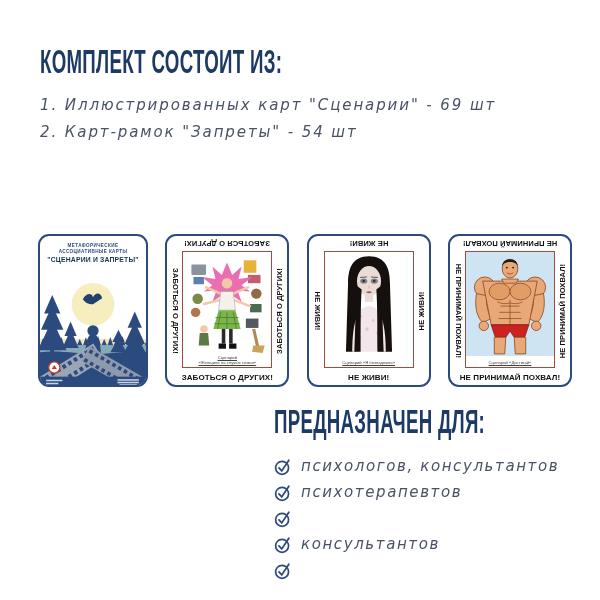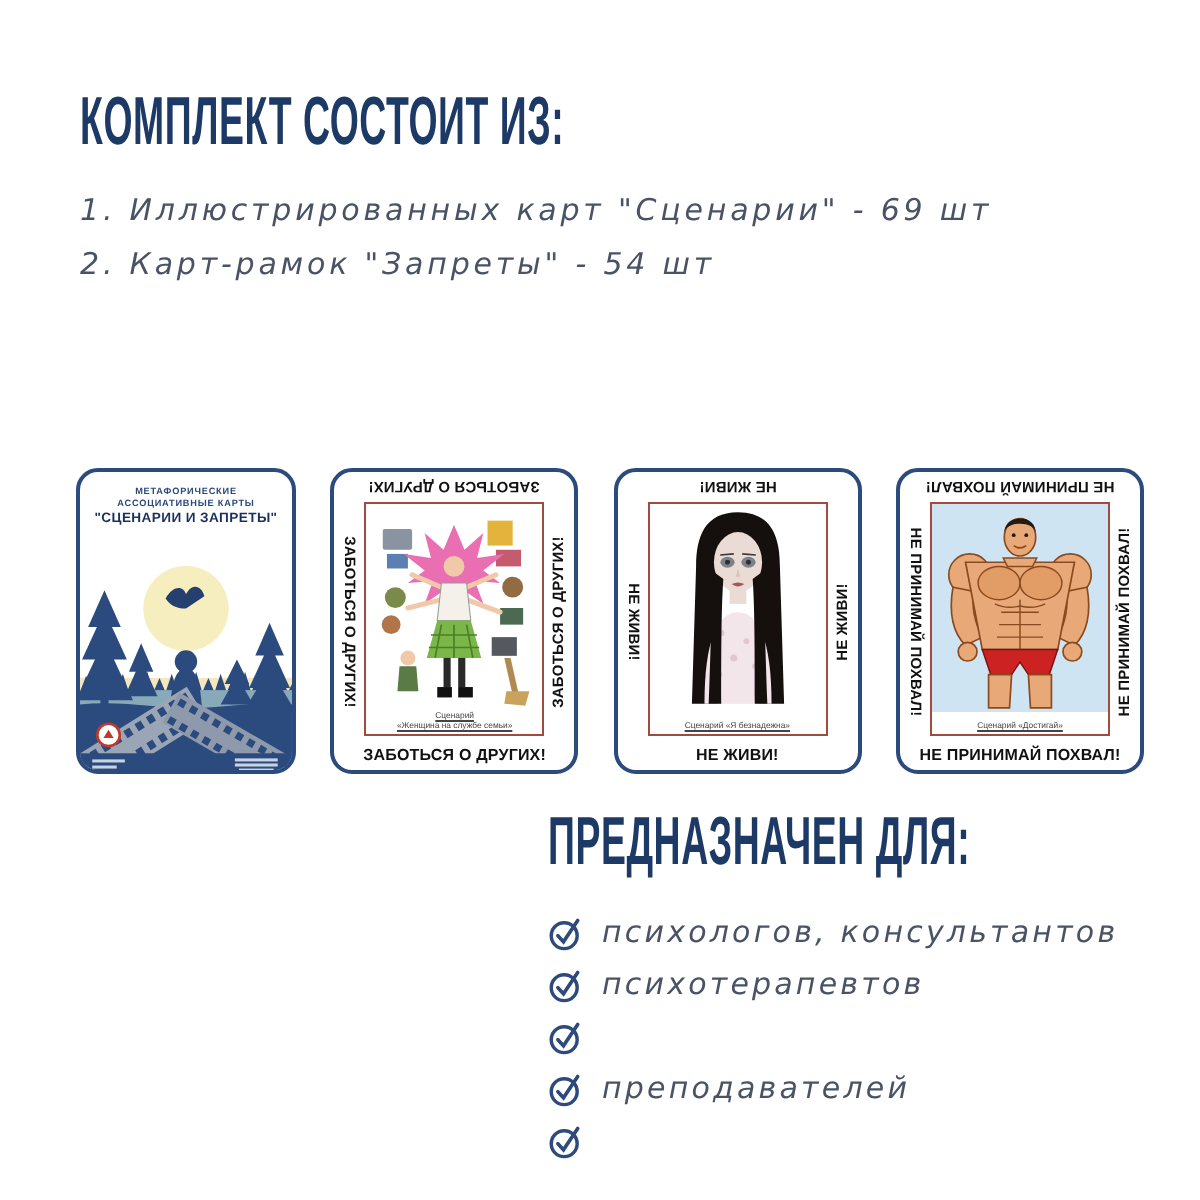--- a/index.html
+++ b/index.html
@@ -315,21 +315,21 @@
         <svg class="check-icon" width="18" height="19" viewBox="0 0 20 21">
           <circle cx="9" cy="12" r="7.2" fill="none" stroke="#2e4a7c" stroke-width="1.9"></circle>
           <path d="M5.5 12 L8.6 15.4 L16.5 3.5" fill="none" stroke="#2e4a7c" stroke-width="2" stroke-linecap="round"></path>
         </svg>
       </div>
       <div class="check-item">
         <svg class="check-icon" width="18" height="19" viewBox="0 0 20 21">
           <circle cx="9" cy="12" r="7.2" fill="none" stroke="#2e4a7c" stroke-width="1.9"></circle>
           <path d="M5.5 12 L8.6 15.4 L16.5 3.5" fill="none" stroke="#2e4a7c" stroke-width="2" stroke-linecap="round"></path>
         </svg>
-        <span class="itext">преподавателей</span>
+        <span class="itext">консультантов</span>
       </div>
       <div class="check-item">
         <svg class="check-icon" width="18" height="19" viewBox="0 0 20 21">
           <circle cx="9" cy="12" r="7.2" fill="none" stroke="#2e4a7c" stroke-width="1.9"></circle>
           <path d="M5.5 12 L8.6 15.4 L16.5 3.5" fill="none" stroke="#2e4a7c" stroke-width="2" stroke-linecap="round"></path>
         </svg>
       </div>
     </div>
   </div>
 

